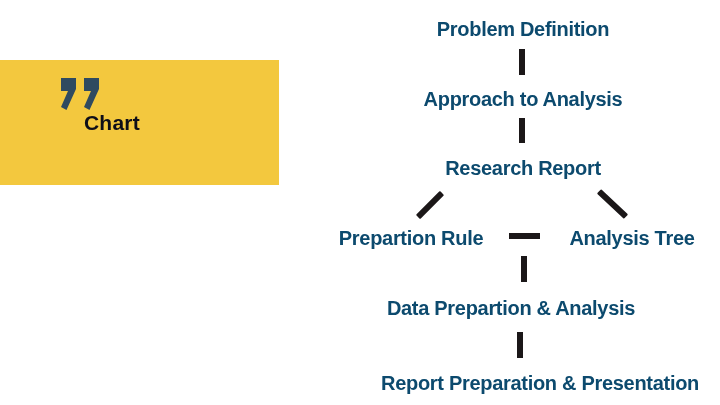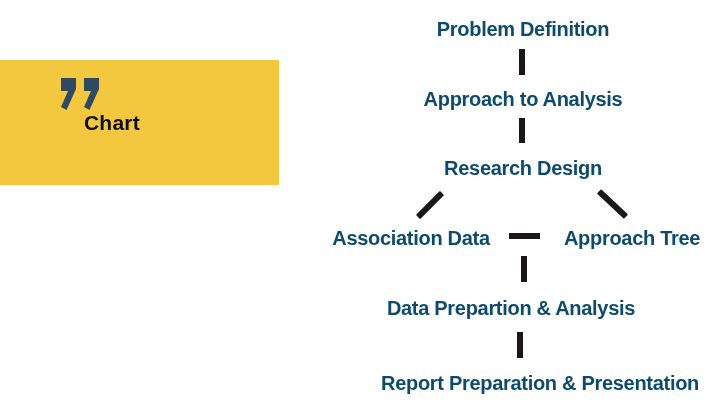--- a/index.html
+++ b/index.html
@@ -95,30 +95,30 @@
   <div>
 
     <div class="flow-node" id="n-problem">Problem Definition</div>
 
     <div class="vline" id="v1"></div>
 
     <div class="flow-node" id="n-approach">Approach to Analysis</div>
 
     <div class="vline" id="v2"></div>
 
-    <div class="flow-node" id="n-research">Research Design</div>
+    <div class="flow-node" id="n-research">Research Report</div>
 
     <div class="diag" id="diag-left"></div>
     <div class="diag" id="diag-right"></div>
 
-    <div class="flow-node" id="n-association">Association Data</div>
+    <div class="flow-node" id="n-association">Prepartion Rule</div>
 
     <div class="dash" id="dash-mid"></div>
 
-    <div class="flow-node" id="n-decision">Approach Tree</div>
+    <div class="flow-node" id="n-decision">Analysis Tree</div>
 
     <div class="vline" id="v3"></div>
 
     <div class="flow-node" id="n-data">Data Prepartion &amp; Analysis</div>
 
     <div class="vline" id="v4"></div>
 
     <div class="flow-node" id="n-report">Report Preparation &amp; Presentation</div>
 
   </div>

